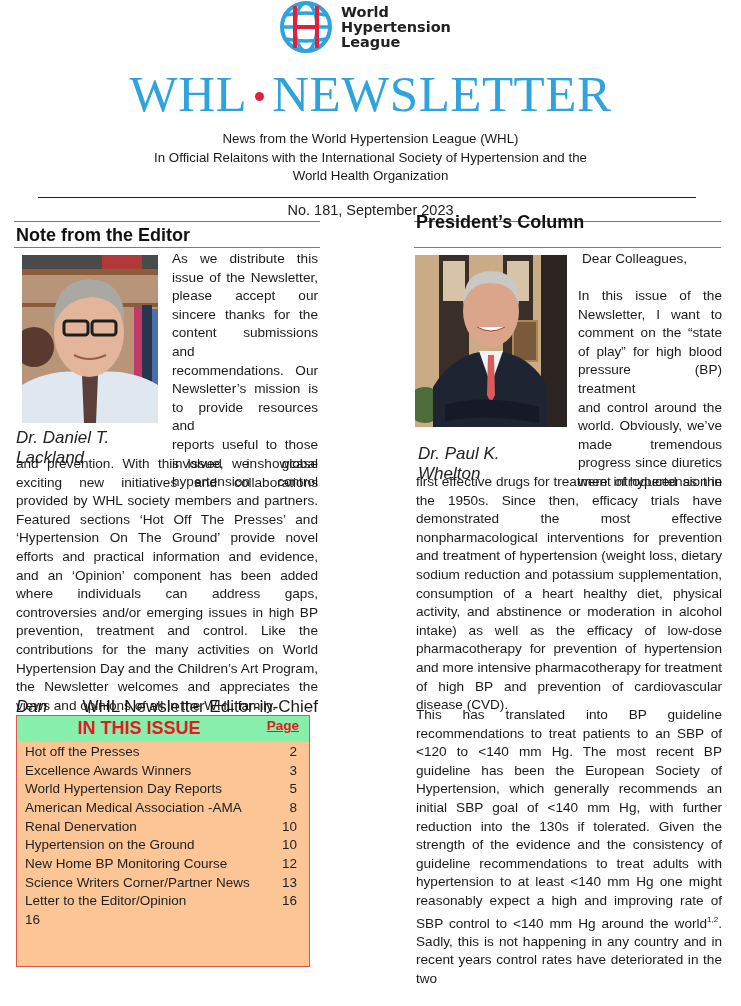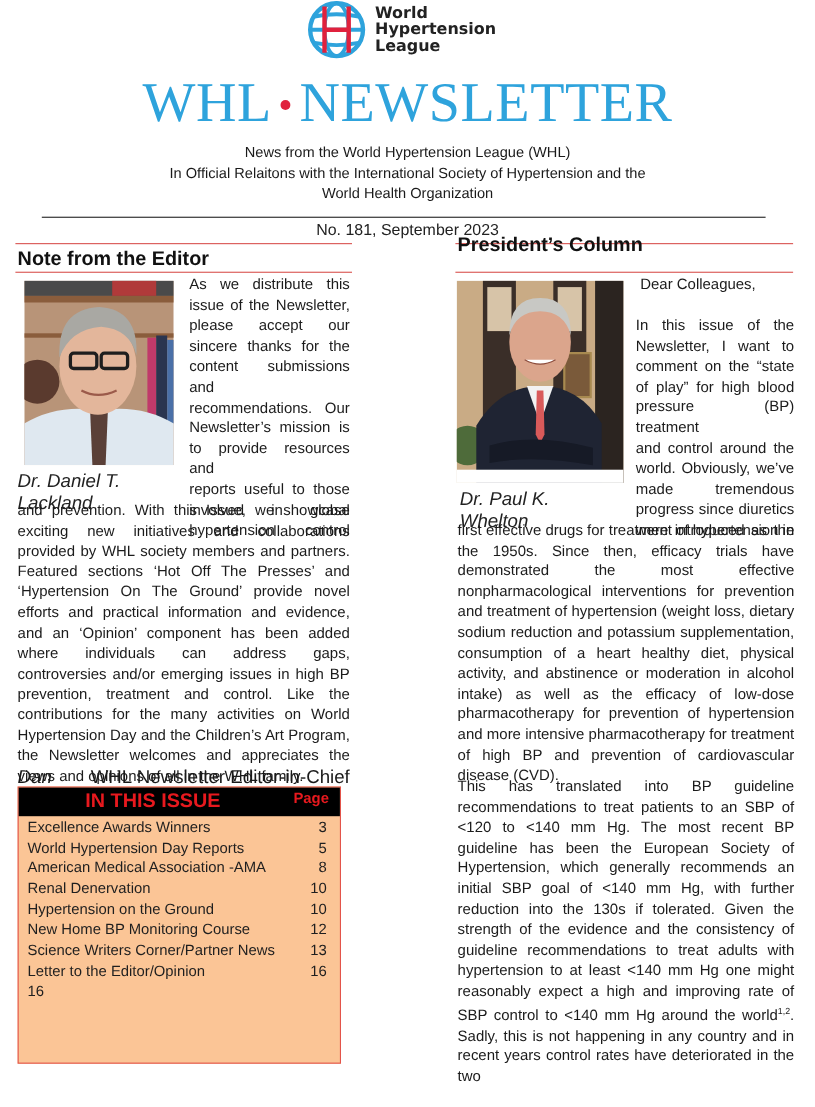--- a/index.html
+++ b/index.html
@@ -26,23 +26,23 @@
   .photo { position: absolute; overflow: hidden; }
   .caption { position: absolute; font-style: italic; font-size: 17px; text-align: left; color: #222; }
 
   .para { position: absolute; font-size: 13.6px; line-height: 18.6px; text-align: justify; color: #1b1b1b; }
   .para sup { font-size: 8px; }
 
   .sign { position: absolute; left: 16px; top: 697px; width: 302px; font-size: 17px; display: flex; justify-content: space-between; }
   .sign .who { font-style: italic; }
 
   .toc { position: absolute; left: 16px; top: 715px; width: 294px; height: 252px; border: 1.5px solid #e3544a; background: #fbc596; }
-  .toc-head { height: 26px; background: #000000; position: relative; }
+  .toc-head { height: 26px; background: #86efac; position: relative; }
   .toc-title { position: absolute; left: 0; width: 244px; top: 2px; text-align: center; color: #e8191e; font-weight: bold; font-size: 18px; }
-  .toc-page-h { position: absolute; right: 10px; top: 2px; color: #e8191e; font-weight: bold; font-size: 13.5px; }
+  .toc-page-h { position: absolute; right: 10px; top: 2px; color: #e8191e; font-weight: bold; font-size: 13.5px; text-decoration: underline; }
   .toc-row { display: flex; justify-content: space-between; height: 18.7px; align-items: center; padding: 0 12px 0 8px; font-size: 13.5px; color: #1f1f1f; }
 </style>
 </head>
 <body>
 
 <div class="logo">
   <svg viewBox="0 0 54 54">
     <circle cx="27" cy="27" r="24" fill="none" stroke="#2ea3dc" stroke-width="4"></circle>
     <ellipse cx="27" cy="27" rx="11" ry="24" fill="none" stroke="#2ea3dc" stroke-width="3.5"></ellipse>
     <line x1="3" y1="27" x2="51" y2="27" stroke="#2ea3dc" stroke-width="3.5"></line>
@@ -121,20 +121,24 @@
   <span class="who">Dan</span>
   <span>WHL Newsletter Editor-in-Chief</span>
 </div>
 
 <div class="toc">
   <div class="toc-head">
     <div class="toc-title">IN THIS ISSUE</div>
     <div class="toc-page-h">Page</div>
   </div>
   <div class="toc-row">
+      <span>Hot off the Presses</span>
+      <span>2</span>
+    </div>
+  <div class="toc-row">
       <span>Excellence Awards Winners</span>
       <span>3</span>
     </div>
   <div class="toc-row">
       <span>World Hypertension Day Reports</span>
       <span>5</span>
     </div>
   <div class="toc-row">
       <span>American Medical Association -AMA</span>
       <span>8</span>

